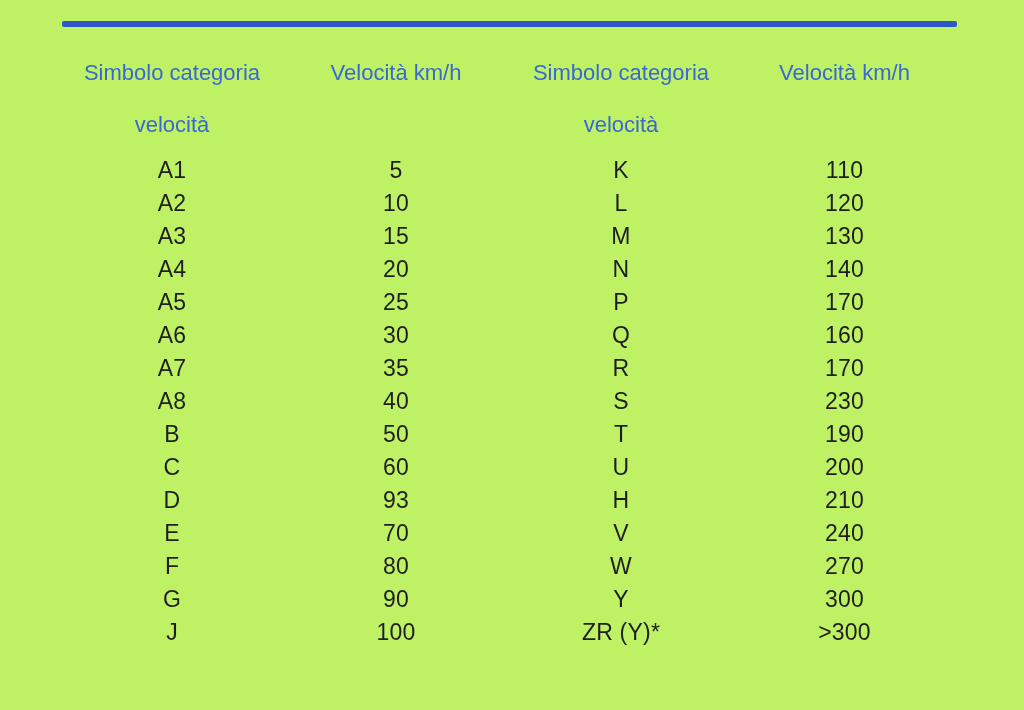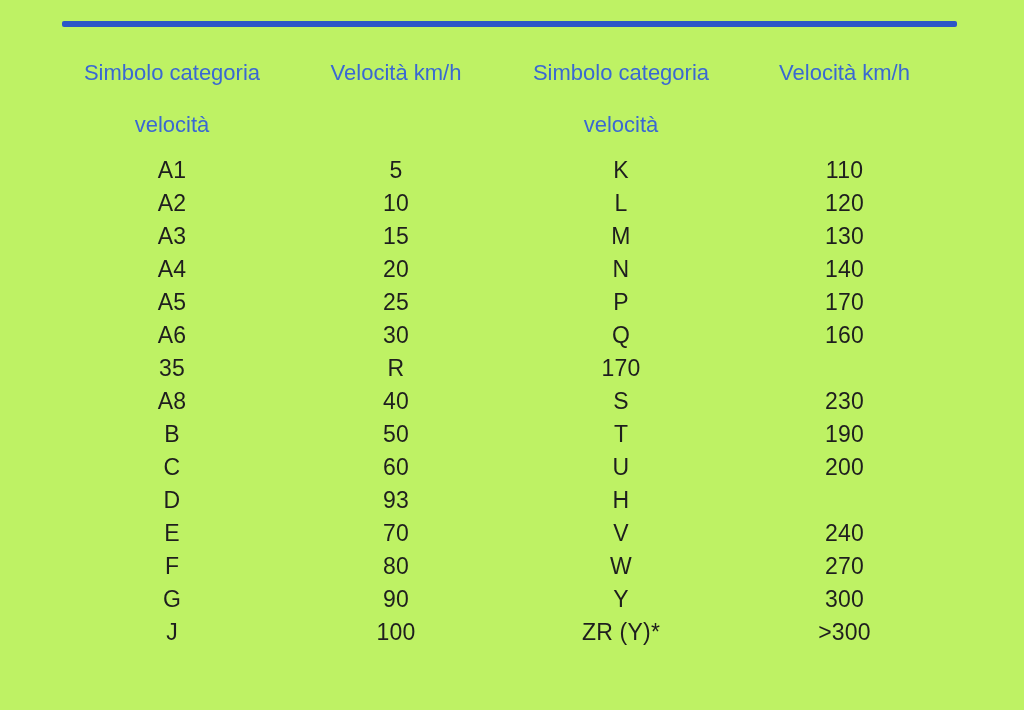--- a/index.html
+++ b/index.html
@@ -117,20 +117,21 @@
   </div>
 
   <div class="tr">
     <div class="td">A6</div>
     <div class="td">30</div>
     <div class="td">Q</div>
     <div class="td">160</div>
   </div>
 
   <div class="tr">
+    <div class="td">A7</div>
     <div class="td">35</div>
     <div class="td">R</div>
     <div class="td">170</div>
   </div>
 
   <div class="tr">
     <div class="td">A8</div>
     <div class="td">40</div>
     <div class="td">S</div>
     <div class="td">230</div>
@@ -147,20 +148,21 @@
     <div class="td">C</div>
     <div class="td">60</div>
     <div class="td">U</div>
     <div class="td">200</div>
   </div>
 
   <div class="tr">
     <div class="td">D</div>
     <div class="td">93</div>
     <div class="td">H</div>
+    <div class="td">210</div>
   </div>
 
   <div class="tr">
     <div class="td">E</div>
     <div class="td">70</div>
     <div class="td">V</div>
     <div class="td">240</div>
   </div>
 
   <div class="tr">

